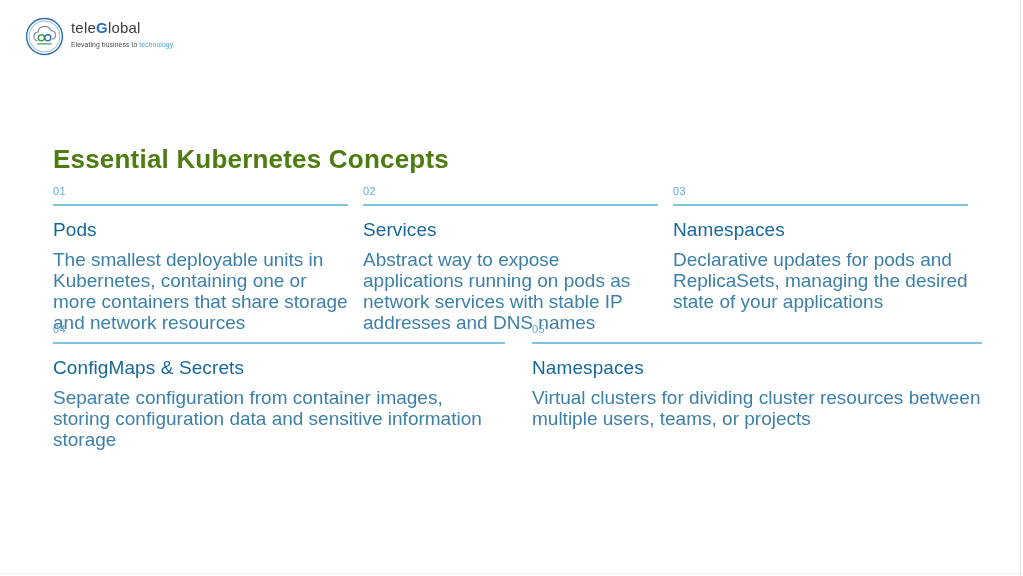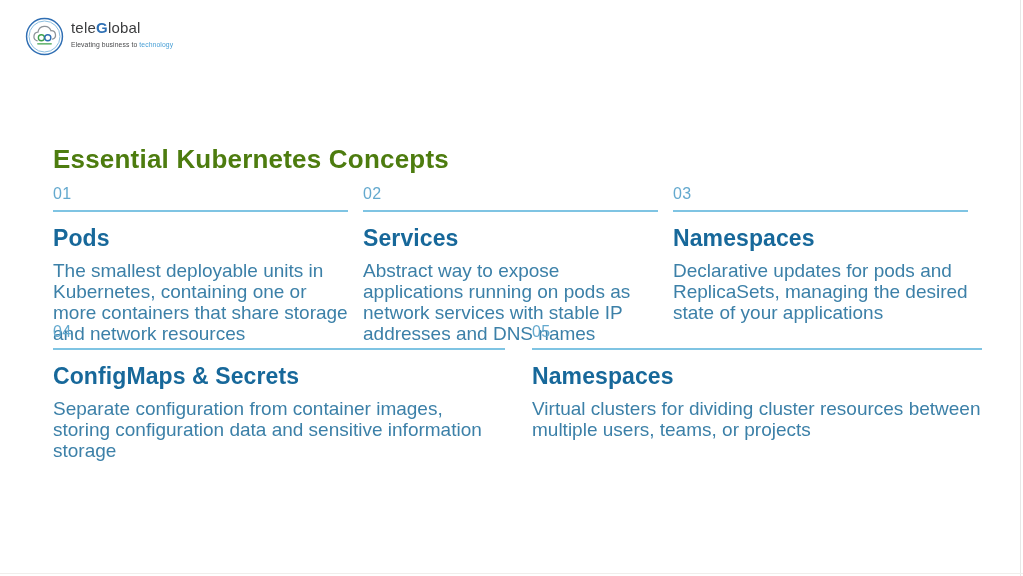--- a/index.html
+++ b/index.html
@@ -49,27 +49,27 @@
     letter-spacing: 0.2px;
   }
 
   
   .row { position: absolute; left: 53px; width: 915px; display: grid; }
   .row-1 { top: 185px; grid-template-columns: repeat(3, 1fr); column-gap: 15px; }
   .row-2 { top: 323px; grid-template-columns: 452px 450px; column-gap: 27px; }
 
   .card { }
   .card-num {
-    font-size: 16px; color: #64a9ce; letter-spacing: 0.3px;
+    font-size: 11px; color: #64a9ce; letter-spacing: 0.3px;
     padding-bottom: 7px;
     border-bottom: 2px solid #7fc4e3;
   }
   .card-title {
     margin: 13px 0 0 0;
-    font-size: 23px; font-weight: 700; color: #17689a;
+    font-size: 19px; font-weight: 400; color: #17689a;
     letter-spacing: 0.1px;
   }
   .card-desc {
     margin: 8px 0 0 0;
     font-size: 19px; line-height: 21px; color: #3c80a8;
   }
 </style>
 </head>
 <body>
 

